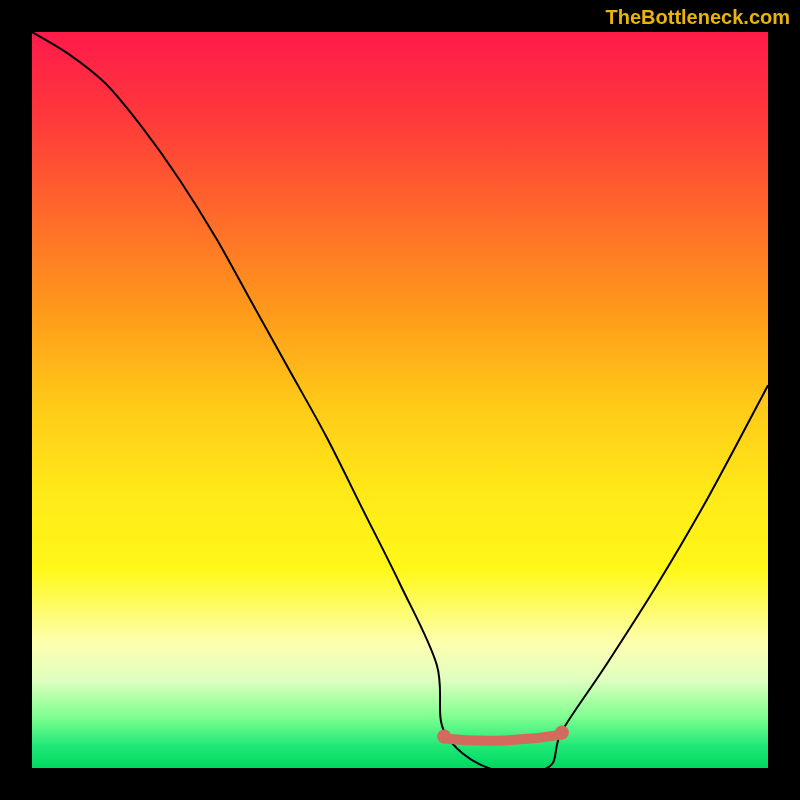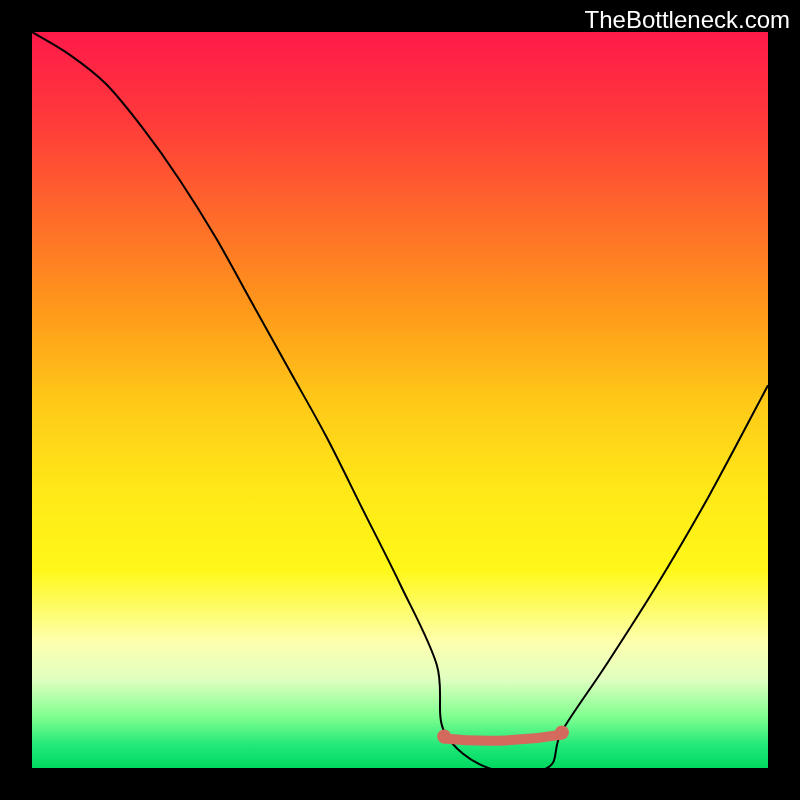--- a/index.html
+++ b/index.html
@@ -7,23 +7,24 @@
     width: 800px;
     height: 800px;
     background: #000;
     position: relative;
     font-family: Arial, sans-serif;
   }
   .attribution {
     position: absolute;
     top: 6px;
     right: 10px;
-    color: #ffffff;
-    font-size: 24px;
+    color: #eab308;
+    font-size: 20px;
     z-index: 10;
+    font-weight: bold;
   }
   .chart-area {
     position: absolute;
     top: 32px;
     left: 32px;
     width: 736px;
     height: 736px;
     overflow: hidden;
   }
   .gradient-bg {

